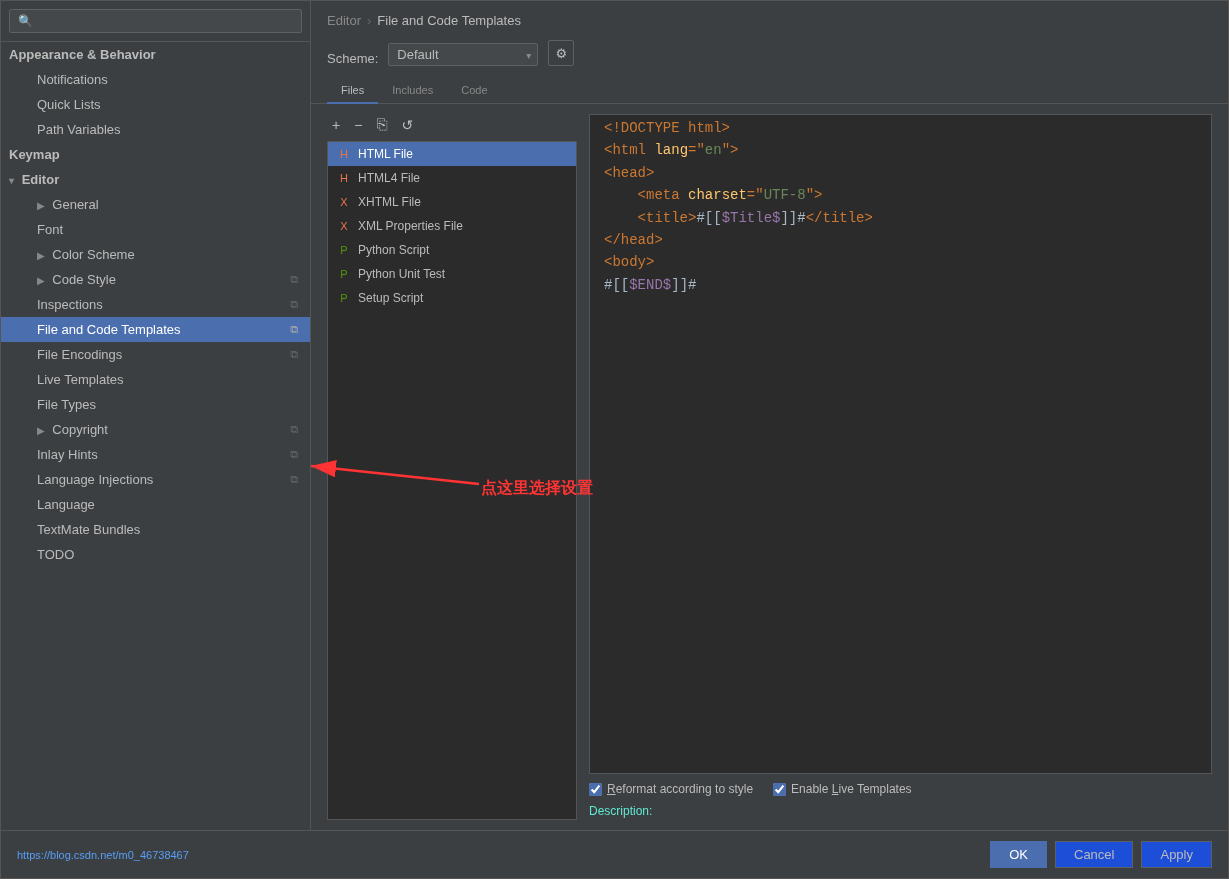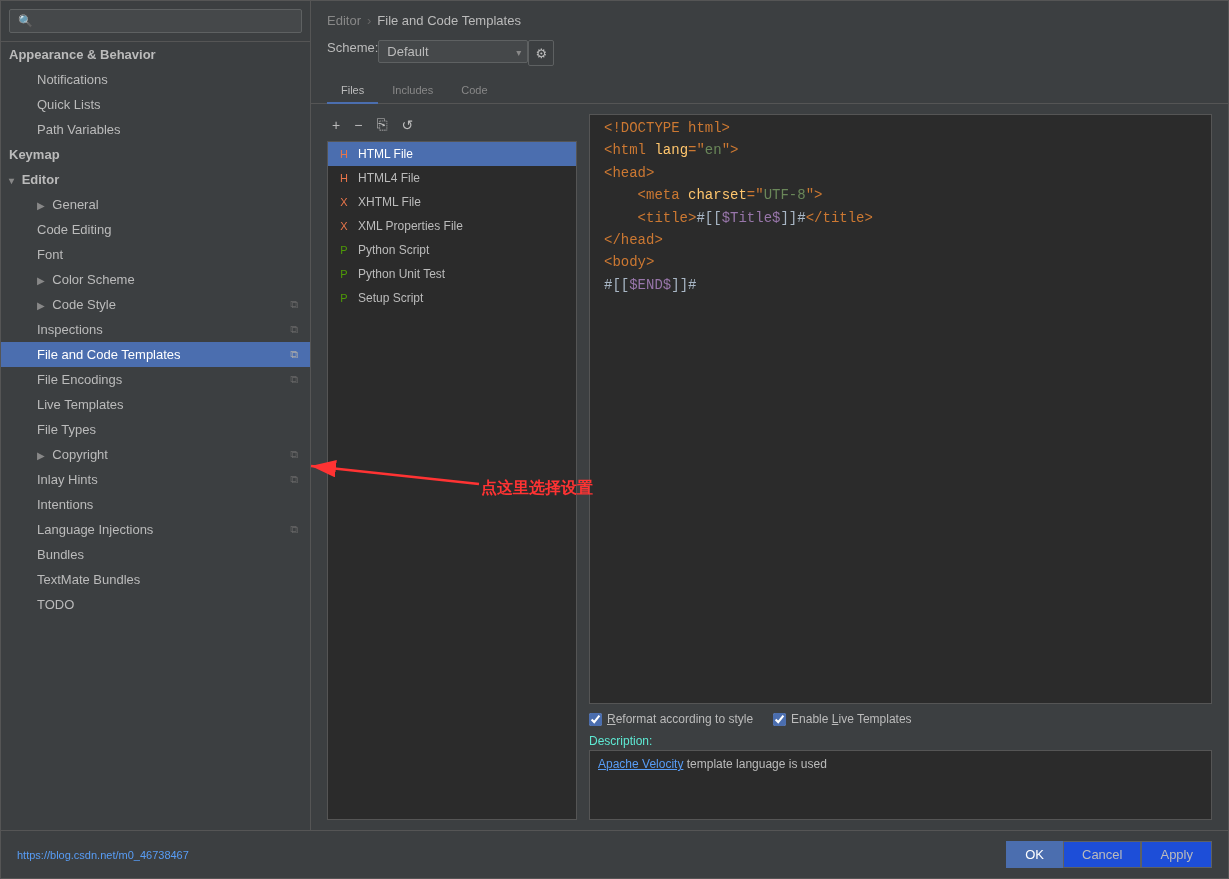--- a/index.html
+++ b/index.html
@@ -111,21 +111,22 @@
       color: #888;
       display: flex;
       align-items: center;
       gap: 6px;
     }
     .breadcrumb-sep { color: #666; }
     .breadcrumb-current { color: #bbbbbb; }
     .scheme-row {
       padding: 4px 16px 12px;
       display: flex;
-      align-items: flex-start;
+      align-items: flex-end;
+      gap: 10px;
     }
     .scheme-label { color: #bbbbbb; font-size: 13px; }
     .scheme-select {
       background: #45484a;
       border: 1px solid #5e6162;
       color: #bbbbbb;
       padding: 3px 12px 3px 8px;
       font-size: 13px;
       border-radius: 2px;
       appearance: none;
@@ -284,20 +285,21 @@
     .apache-link { color: #589df6; text-decoration: underline; cursor: pointer; }
     
     .dialog-footer {
       height: 48px;
       background: #3c3f41;
       border-top: 1px solid #555;
       display: flex;
       align-items: center;
       justify-content: flex-end;
       padding: 0 16px;
+      gap: 8px;
       flex-shrink: 0;
     }
     .footer-url {
       margin-right: auto;
       color: #589df6;
       font-size: 11px;
       text-decoration: none;
     }
     .btn {
       padding: 5px 18px;
@@ -349,23 +351,20 @@
       <div class="sidebar-item" style="padding-left:8px;font-weight:bold;">
         <span>Keymap</span>
       </div>
       <div class="sidebar-item" style="padding-left:8px;font-weight:bold;">
         <span><span class="expand-icon">▾</span> Editor</span>
       </div>
       <div class="sidebar-item indent2">
         <span><span class="expand-icon">▶</span> General</span>
       </div>
       <div class="sidebar-item indent2">
-        <span>Code Editing</span>
-      </div>
-      <div class="sidebar-item indent2">
         <span>Font</span>
       </div>
       <div class="sidebar-item indent2">
         <span><span class="expand-icon">▶</span> Color Scheme</span>
       </div>
       <div class="sidebar-item indent2">
         <span><span class="expand-icon">▶</span> Code Style</span>
         <span class="copy-icon">⧉</span>
       </div>
       <div class="sidebar-item indent2">
@@ -388,28 +387,25 @@
       </div>
       <div class="sidebar-item indent2">
         <span><span class="expand-icon">▶</span> Copyright</span>
         <span class="copy-icon">⧉</span>
       </div>
       <div class="sidebar-item indent2">
         <span>Inlay Hints</span>
         <span class="copy-icon">⧉</span>
       </div>
       <div class="sidebar-item indent2">
-        <span>Intentions</span>
-      </div>
-      <div class="sidebar-item indent2">
         <span>Language Injections</span>
         <span class="copy-icon">⧉</span>
       </div>
       <div class="sidebar-item indent2">
-        <span>Bundles</span>
+        <span>Language</span>
       </div>
       <div class="sidebar-item indent2">
         <span>TextMate Bundles</span>
       </div>
       <div class="sidebar-item indent2">
         <span>TODO</span>
       </div>
     </div>
 
     <div class="main-content">
@@ -500,23 +496,20 @@
             <label class="checkbox-item">
               <input type="checkbox" checked="" style="">
               <span class="checkbox-label"><u>R</u>eformat according to style</span>
             </label>
             <label class="checkbox-item">
               <input type="checkbox" checked="" style="">
               <span class="checkbox-label">Enable <u>L</u>ive Templates</span>
             </label>
           </div>
           <div class="description-label">Description:</div>
-          <div class="description-box">
-            <span class="apache-link">Apache Velocity</span><span> template language is used</span>
-          </div>
         </div>
       </div>
     </div>
   </div>
 
   <div class="dialog-footer">
     <span class="footer-url">https://blog.csdn.net/m0_46738467</span>
     <button class="btn btn-ok">OK</button>
     <button class="btn btn-cancel">Cancel</button>
     <button class="btn btn-apply">Apply</button>

